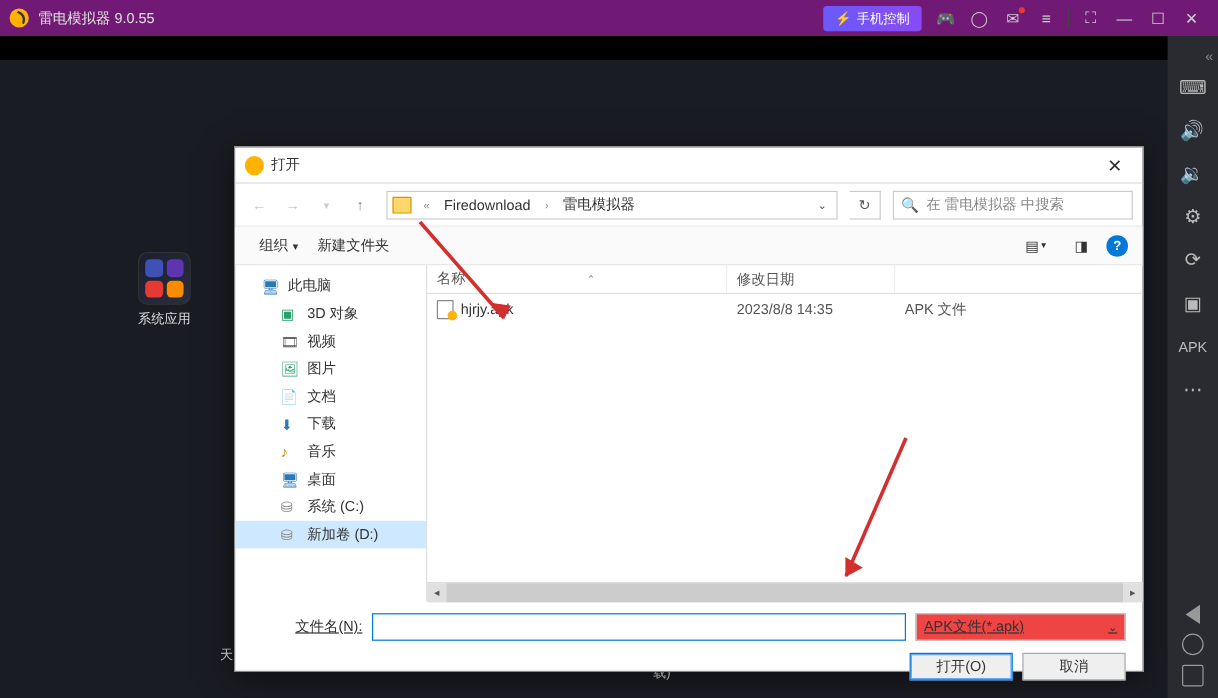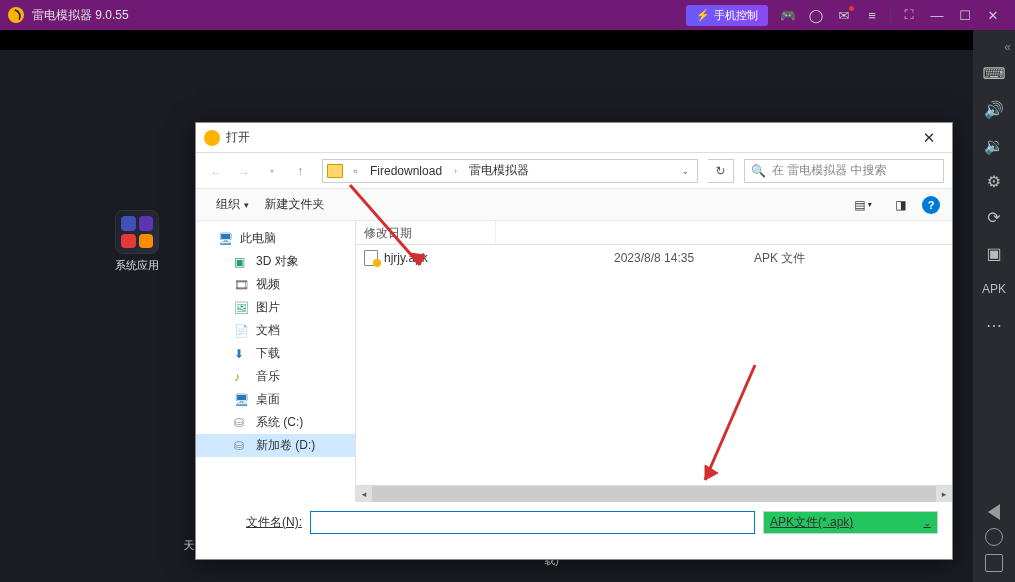--- a/index.html
+++ b/index.html
@@ -97,21 +97,21 @@
 .dialog .d-list .row .c-type { flex: 1; padding-left: 8px; color: #555;}
 .dialog .d-list .row .file-ic { width: 14px; height: 16px; background: #fff; border: 1px solid #888; border-radius: 1px; position: relative;}
 .dialog .d-list .row .file-ic::after { content: ""; position: absolute; bottom: -2px; right: -4px; width: 8px; height: 8px; background: #ffb300; border-radius: 50%;}
 .dialog .hscroll { height: 16px; background: #f0f0f0; display: flex; align-items: center; border-top: 1px solid #ddd; margin-top: auto;}
 .dialog .hscroll .sbtn { width: 16px; height: 16px; background: #e0e0e0; display: flex; align-items: center; justify-content: center; font-size: 9px; color: #555;}
 .dialog .hscroll .thumb { flex: 1; height: 16px; background: #ccc;}
 .dialog .d-footer { padding: 10px 14px; display: flex; flex-direction: column; gap: 10px;}
 .dialog .d-footer .fn-row { display: flex; align-items: center; gap: 8px; text-decoration: underline;}
 .dialog .d-footer .fn-label { width: 92px; text-align: right;}
 .dialog .d-footer .fn-input { flex: 1; height: 23px; border: 1px solid #0078d7; padding: 0 4px; outline: none;}
-.dialog .d-footer .fn-type { width: 175px; height: 23px; border: 1px solid #ccc; background: #22c55e; display: flex; align-items: center; padding: 0 6px; justify-content: space-between;}
+.dialog .d-footer .fn-type { width: 175px; height: 23px; border: 1px solid #ccc; background: #ef4444; display: flex; align-items: center; padding: 0 6px; justify-content: space-between;}
 .dialog .d-footer .btn-row { display: flex; justify-content: flex-end; gap: 8px;}
 .dialog .d-footer .btn { width: 86px; height: 23px; border: 1px solid #aaa; background: #efefef; display: flex; align-items: center; justify-content: center; cursor: pointer;}
 .dialog .d-footer .btn.primary { border: 1px solid #0078d7; box-shadow: inset 0 0 0 1px #66aaff;}
 
 
 .arrow { position: absolute; pointer-events: none;}
 .arrow svg line, .arrow svg polygon { stroke: #d32f2f; fill: #d32f2f;}
 
 
 .u { font-family: "Segoe UI Symbol", sans-serif;}
@@ -290,20 +290,24 @@
             <span class="u tic" style="color:#888;">⛁</span>
             <span>系统 (C:)</span>
           </div>
         <div class="tree-item sub selected">
             <span class="u tic" style="color:#888;">⛁</span>
             <span>新加卷 (D:)</span>
           </div>
       </div>
       <div class="d-list">
         <div class="headers">
+          <div class="h-name">
+              <span>名称</span>
+              <span class="sort">⌃</span>
+            </div>
           <div class="h-date">修改日期</div>
         </div>
         <div class="rows">
           <div class="row">
             <div class="c-name">
                 <div class="file-ic"></div>
                 <span>hjrjy.apk</span>
               </div>
             <div class="c-date">2023/8/8 14:35</div>
             <div class="c-type">APK 文件</div>
@@ -319,20 +323,24 @@
 
     <div class="d-footer">
       <div class="fn-row">
         <div class="fn-label">文件名(N):</div>
         <input class="fn-input" value="" style="">
         <div class="fn-type">
           <span>APK文件(*.apk)</span>
             <span style="font-size:9px;">⌄</span>
         </div>
       </div>
+      <div class="btn-row">
+        <div class="btn primary">打开(O)</div>
+        <div class="btn">取消</div>
+      </div>
     </div>
   </div>
 
   <div class="arrow" style="top:125px; left:340px;">
     <svg width="100" height="110">
         <line x1="10" y1="10" x2="80" y2="90" stroke-width="3"></line>
         <polygon points="80,90 70,78 85,80"></polygon>
       </svg>
   </div>
   <div class="arrow" style="top:305px; left:685px;">

